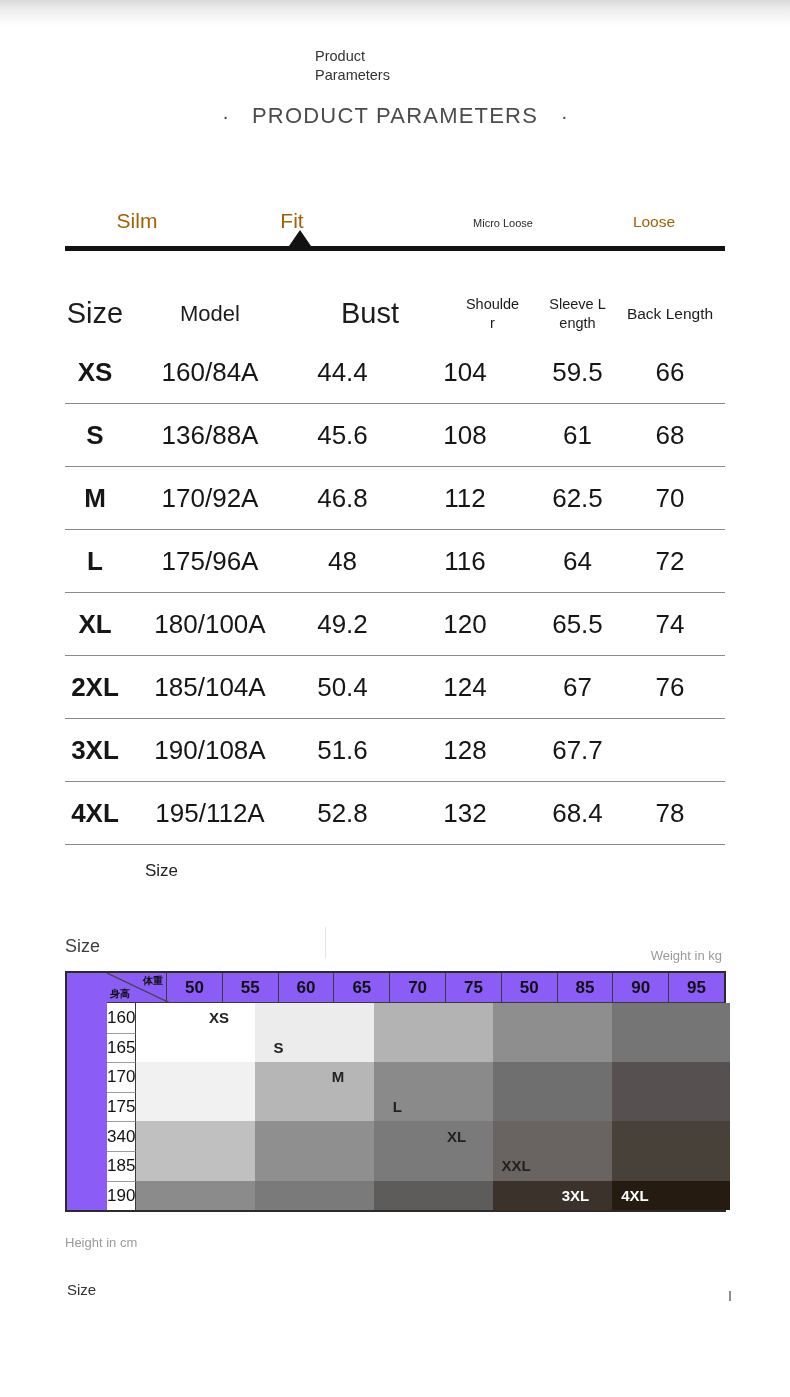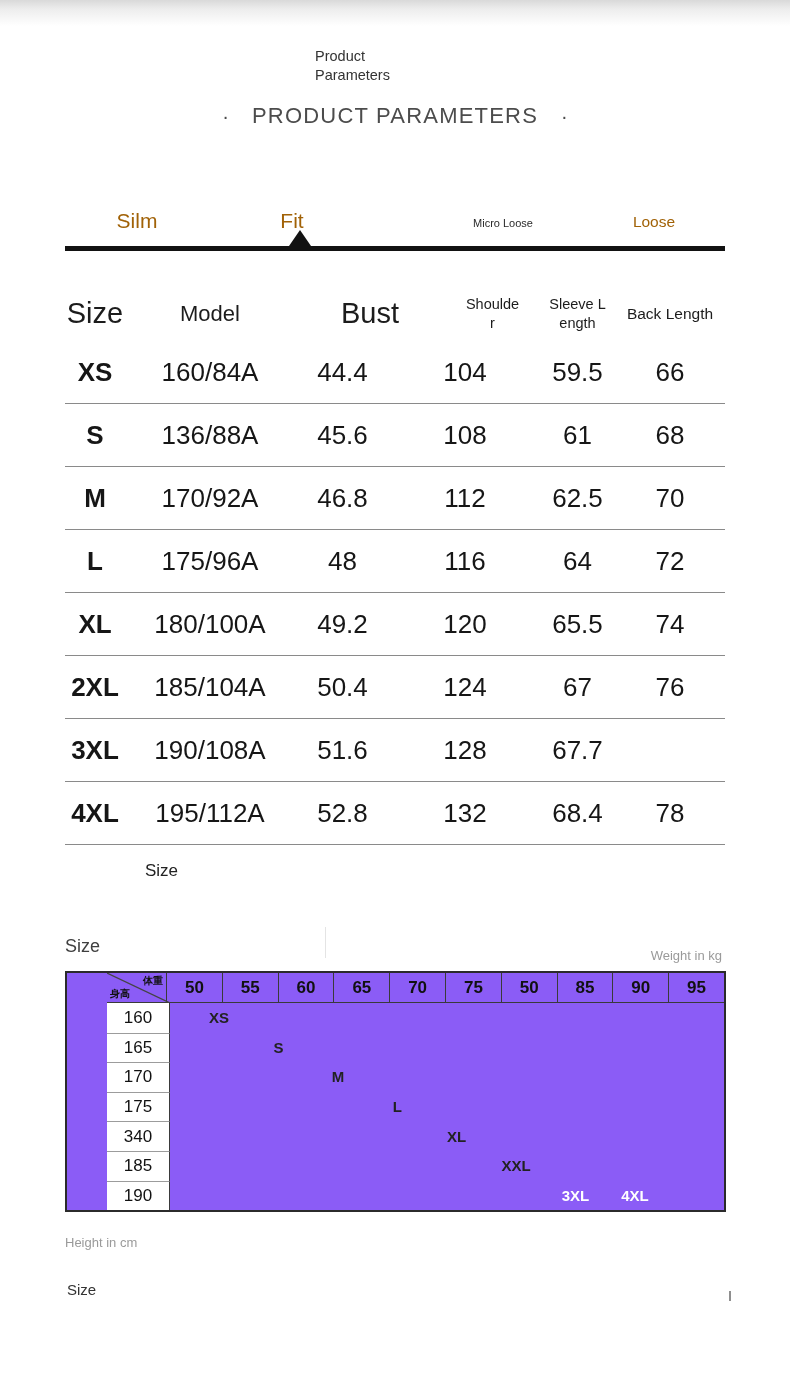--- a/index.html
+++ b/index.html
@@ -54,21 +54,21 @@
   .wchart-unit-right { position:absolute; top:948px; right:68px; font-size:13px; color:#9a9a9a; }
   .wchart-faint-line { position:absolute; left:325px; top:927px; width:1px; height:31px; background:#e4e4e4; }
   .wgrid { position:absolute; left:65px; top:971px; width:661px; border:2px solid #2b2b2b; background:#8b5cf6;padding-left:40px; }
   .wg-header { display:flex; height:30px; border-bottom:1px solid #3a3a3a; }
   .wg-corner { position:relative; width:63px; height:100%; }
   .wg-corner svg { position:absolute; left:0; top:0; }
   .wg-corner .cn-top { position:absolute; right:3px; top:1px; font-size:10px; font-weight:bold; color:#111; }
   .wg-corner .cn-bottom { position:absolute; left:3px; bottom:1px; font-size:10px; font-weight:bold; color:#111;text-align:center; }
   .wg-hcell { width:59.4px; height:100%; border-left:1px solid #3a3a3a;
     display:flex; align-items:center; justify-content:center; font-size:17px; font-weight:600; color:#111; }
-  .wg-row { display:flex; height:29.6px;flex-direction:column; }
+  .wg-row { display:flex; height:29.6px; }
   .wg-hgt { width:63px; height:100%; border-right:1px solid #3a3a3a;
     display:flex; align-items:center; justify-content:center; font-size:17px; color:#111; background:#fff; }
   .wg-row + .wg-row .wg-hgt { border-top:1px solid #9c9c9c; }
   .wg-bands { display:flex; flex:1; }
   .wg-band { width:118.8px; height:100%; }
   .wg-label { position:absolute; width:59.4px; height:29.6px;
     display:flex; align-items:center; justify-content:center;
     font-size:15px; font-weight:600; color:#222; }
   .wg-label.light { color:#ffffff; }
   .wchart-unit-bottom { position:absolute; left:65px; top:1215px; font-size:13px; color:#9a9a9a;margin-top:20px; }

